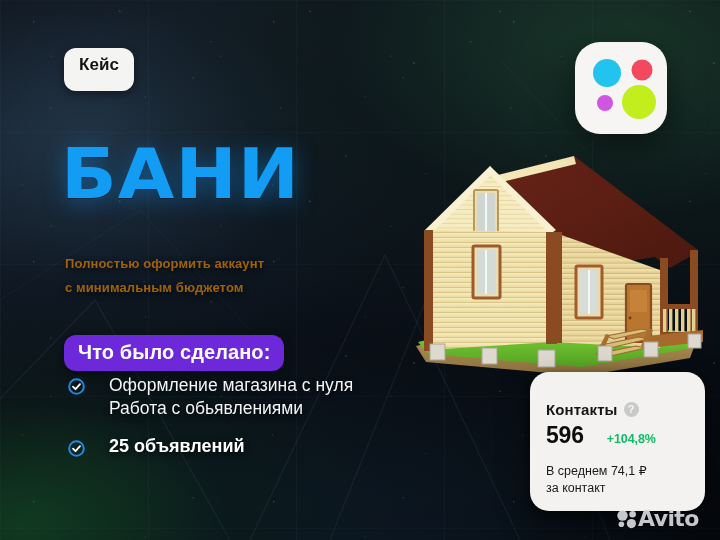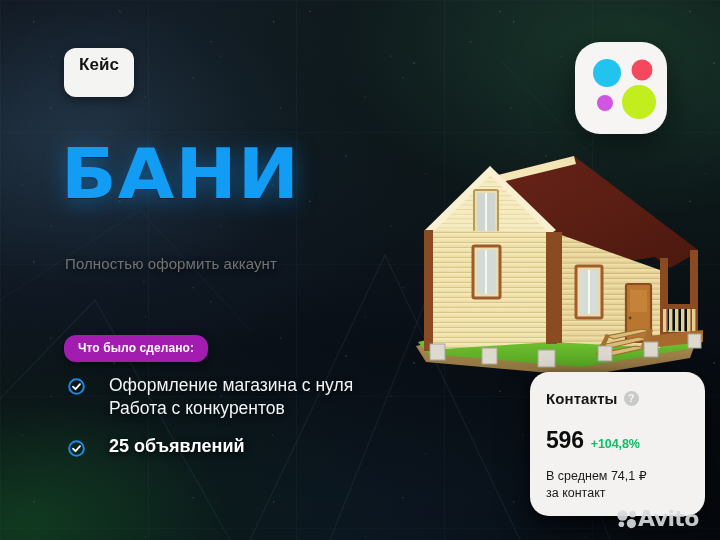--- a/index.html
+++ b/index.html
@@ -66,46 +66,46 @@
   .pill{
     display:inline-block;
     border-radius:12px;
     font-weight:bold;
     letter-spacing:.1px;
     white-space:nowrap;
     box-shadow:0 3px 10px rgba(0,0,0,.45);
   }
   .pill-light{
     background:#f4f4f2;color:#141414;
-    padding:7px 15px 22px;font-size:17px;
+    padding:7px 15px 16px;font-size:17px;
   }
   .pill-blue{
-    background:#a21caf;color:#ffffff;
-    padding:6px 14px 7px;font-size:12px;
+    background:#6d28d9;color:#ffffff;
+    padding:6px 14px 7px;font-size:20px;
   }
 
   #badge-case{position:absolute;left:0;top:48px;}
 
   #title-bani{
     position:absolute;left:-3px;top:95px;
     font-size:69px;line-height:.98;
     font-weight:bold;
     letter-spacing:1px;
     color:#129cf3;
     font-family:"DejaVu Sans","Liberation Sans",sans-serif;
     text-shadow:0 4px 22px rgba(14,120,200,.55),0 1px 0 rgba(0,0,0,.6);
     transform:scaleX(1.06);transform-origin:left center;
   }
 
   #badge-request{position:absolute;left:0;top:212px;}
 
   #request-text{
     position:absolute;left:1px;top:252px;width:360px;
-    color:#737373;font-weight:normal;
-    font-size:15px;line-height:24px;
+    color:#a16207;font-weight:bold;
+    font-size:13px;line-height:24px;
     letter-spacing:.1px;
     text-shadow:0 2px 6px rgba(0,0,0,.75);
   }
 
   #badge-done{position:absolute;left:0;top:335px;}
 
   #results{position:absolute;left:4px;top:374px;width:340px;}
   .result-row{display:flex;align-items:flex-start;gap:24px;margin-bottom:4px;}
   .check-ico{flex:0 0 auto;margin-top:4px;}
   .result-lines{color:#f2f4f6;font-size:17.5px;line-height:22.5px;
@@ -121,32 +121,32 @@
     filter:drop-shadow(0 9px 18px rgba(0,0,0,.55));
   }
 
   
   #house-art{position:absolute;left:398px;top:118px;width:322px;height:265px;}
 
   
   #stats-card{
     position:absolute;left:530px;top:372px;width:145px;
     background:#f3f2f0;border-radius:19px;
-    padding:18px 14px 15px 16px;
+    padding:29px 14px 15px 16px;
     box-shadow:0 12px 30px rgba(0,0,0,.55),0 2px 6px rgba(0,0,0,.35);
   }
   .card-head{display:flex;align-items:center;gap:6px;}
   #card-title{font-size:15px;font-weight:bold;color:#161616;letter-spacing:.1px;}
   .qmark{
     width:15px;height:15px;border-radius:50%;
     background:#c9c9c7;color:#f5f5f3;
     font-size:11px;font-weight:bold;line-height:15px;text-align:center;
     flex:0 0 auto;
   }
-  .card-figures{display:flex;align-items:baseline;gap:7px;margin-top:20px;}
+  .card-figures{display:flex;align-items:baseline;gap:23px;margin-top:4px;}
   #card-value{font-size:23px;font-weight:bold;color:#0d0d0d;letter-spacing:-.2px;}
   #card-delta{font-size:12.5px;font-weight:bold;color:#0fbd66;letter-spacing:-.1px;}
   #card-note{margin-top:14px;font-size:12.5px;line-height:16.5px;color:#1a1a1a;}
 
   
   #avito-logo{
     position:absolute;left:616px;top:506px;
     display:flex;align-items:center;
     opacity:.92;
   }
@@ -293,34 +293,35 @@
 
   <div class="left-col">
 
     <div id="badge-case" class="pill pill-light">Кейс</div>
 
     <h1 id="title-bani">БАНИ</h1>
 
 
     <div id="request-text">
       <div>Полностью оформить аккаунт</div>
+      <div>с минимальным бюджетом</div>
     </div>
 
     <div id="badge-done" class="pill pill-blue">Что было сделано:</div>
 
     <div id="results">
 
       <div class="result-row">
         <svg class="check-ico" width="17" height="17" viewBox="0 0 17 17">
           <circle cx="8.5" cy="8.5" r="7.3" fill="none" stroke="#1b8ae6" stroke-width="2"></circle>
           <path d="M5 8.7 L7.5 11.2 L12 6.2" fill="none" stroke="#ffffff" stroke-width="1.8" stroke-linecap="round" stroke-linejoin="round"></path>
         </svg>
         <div class="result-lines">
           <span class="sub">Оформление магазина с нуля</span>
-          <span class="sub">Работа с конкурентов</span>
+          <span class="sub">Работа с обьявлениями</span>
         </div>
       </div>
 
       <div class="result-row row-second">
         <svg class="check-ico" width="17" height="17" viewBox="0 0 17 17">
           <circle cx="8.5" cy="8.5" r="7.3" fill="none" stroke="#1b8ae6" stroke-width="2"></circle>
           <path d="M5 8.7 L7.5 11.2 L12 6.2" fill="none" stroke="#ffffff" stroke-width="1.8" stroke-linecap="round" stroke-linejoin="round"></path>
         </svg>
         <div class="result-strong">25 объявлений</div>
       </div>

